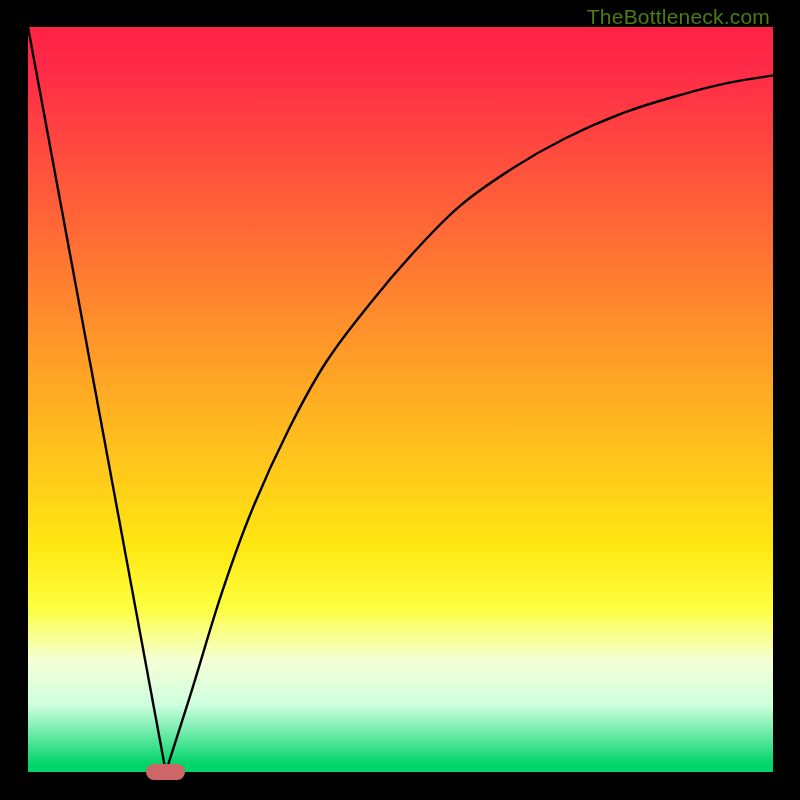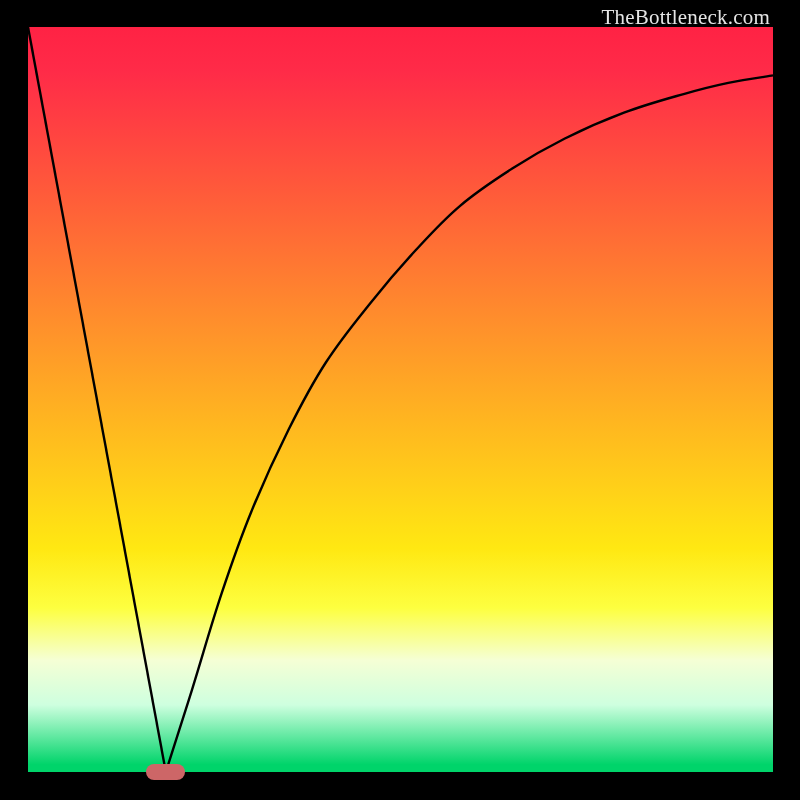--- a/index.html
+++ b/index.html
@@ -36,23 +36,23 @@
       #f5ffd5 85%,
       #ceffdf 91%,
       #00d46a 99%,
       #00d46a 100%
     );
   }
   .watermark {
     position: absolute;
     top: 5px;
     right: 30px;
-    font-family: Liberation Serif, serif;
+    font-family: Liberation Sans, sans-serif;
     font-size: 21px;
-    color: #e5e5e5;
+    color: #4d7c0f;
     letter-spacing: 0.2px;
   }
   svg.curve {
     position: absolute;
     left: 0;
     top: 0;
     width: 745px;
     height: 745px;
     overflow: visible;
   }

